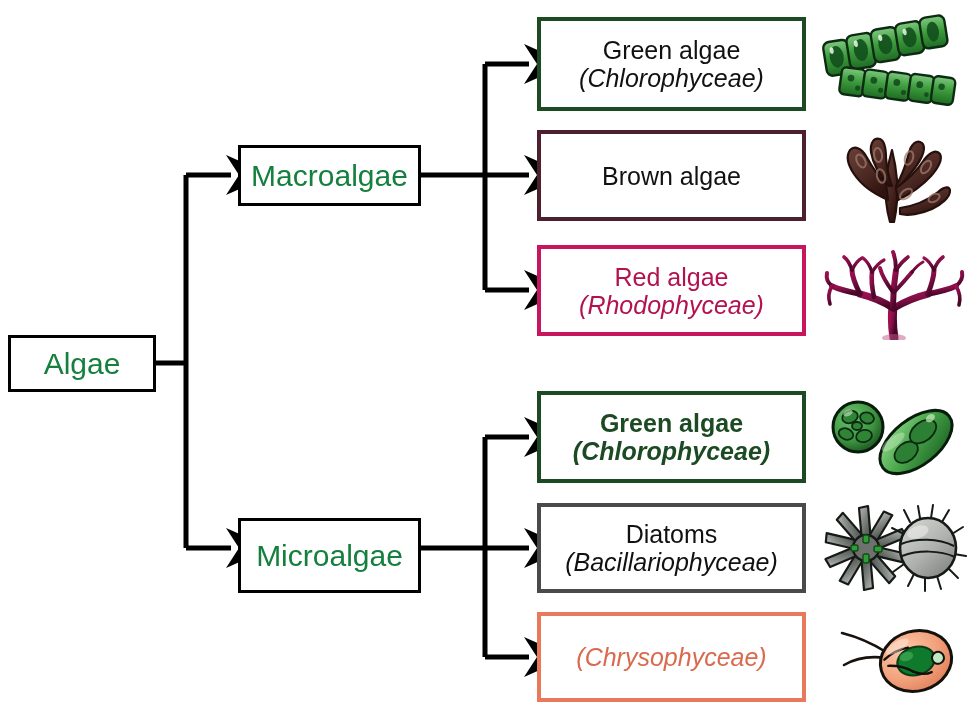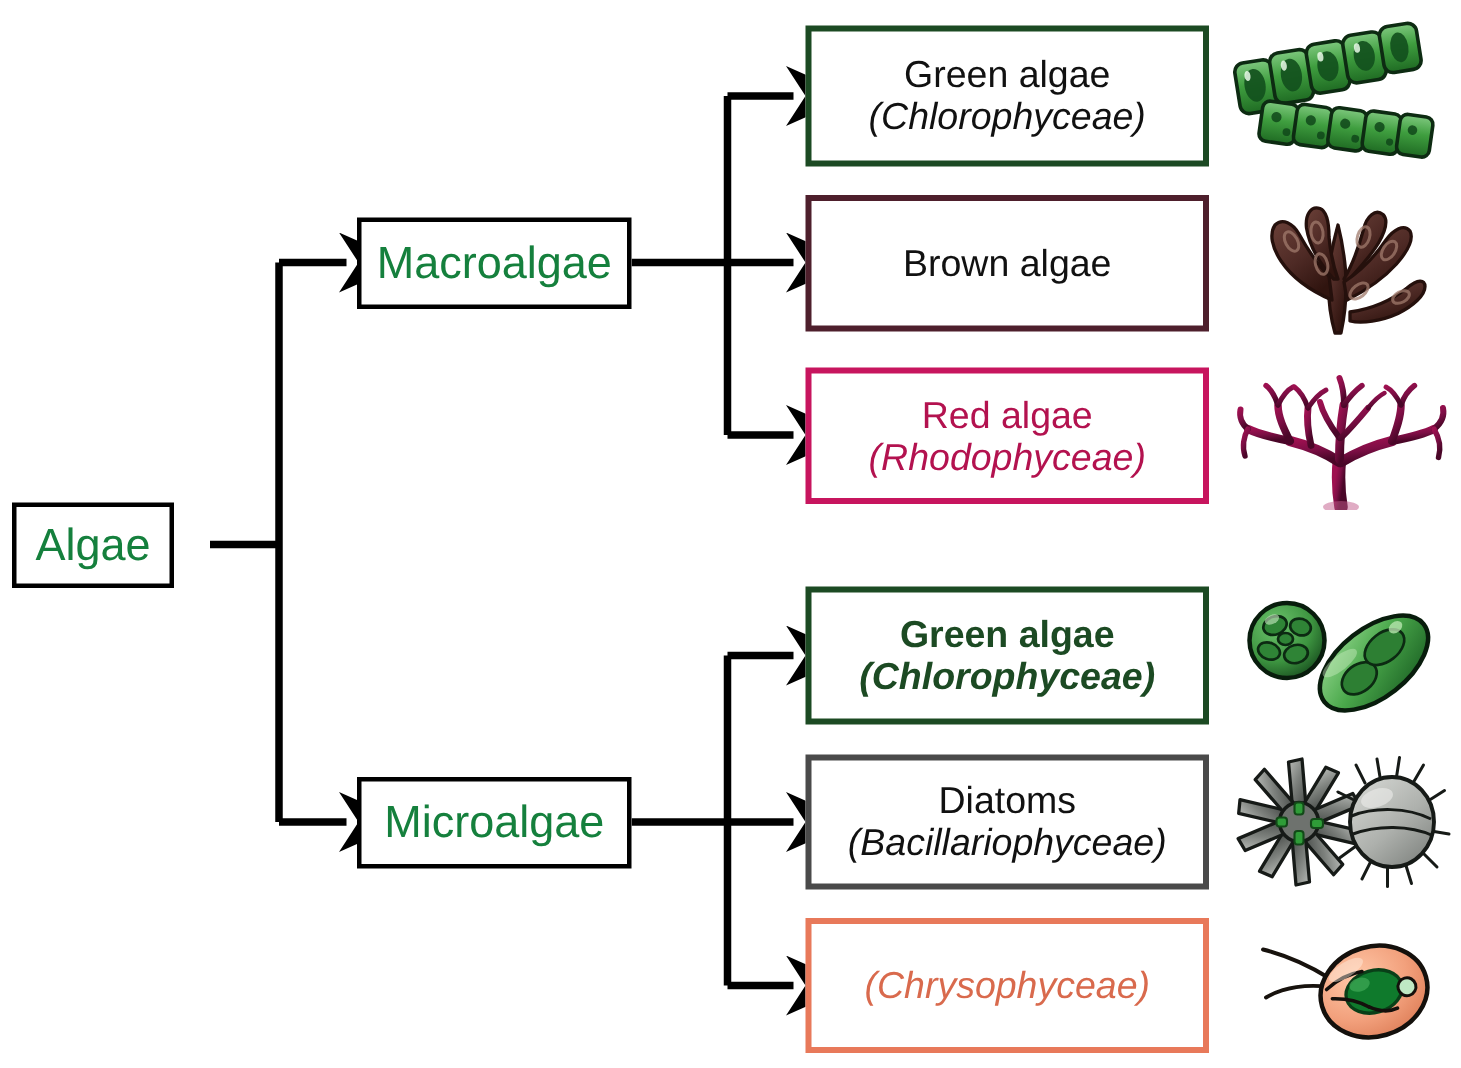--- a/index.html
+++ b/index.html
@@ -98,29 +98,29 @@
       <path d="M485,290 L529,290" marker-end="url(#arrowhead)"></path>
 
       <path d="M421,548 L485,548"></path>
       <path d="M485,437 L485,657"></path>
       <path d="M485,437 L529,437" marker-end="url(#arrowhead)"></path>
       <path d="M485,548 L529,548" marker-end="url(#arrowhead)"></path>
       <path d="M485,657 L529,657" marker-end="url(#arrowhead)"></path>
     </g>
   </svg>
 
-  <div class="node node-plain" style="left:8px; top:335px; width:108px; height:57px;">
+  <div class="node node-plain" style="left:8px; top:335px; width:148px; height:57px;">
     <span>Algae</span>
   </div>
 
   <div class="node node-plain" style="left:238px; top:145px; width:183px; height:61px;">
     <span>Macroalgae</span>
   </div>
 
-  <div class="node node-plain" style="left:238px; top:518px; width:183px; height:61px;text-align:center;">
+  <div class="node node-plain" style="left:238px; top:518px; width:183px; height:75px;text-align:center;">
     <span>Microalgae</span>
   </div>
 
   <div class="node node-cat" style="left: 537px; top: 17px; width: 269px; height: 94px; border-color: rgb(28, 74, 35); color: rgb(17, 17, 17);">
     <span class="common">Green algae</span>
     <span class="latin">(Chlorophyceae)</span>
   </div>
 
   <div class="node node-cat" style="left: 537px; top: 130px; width: 269px; height: 91px; border-color: rgb(78, 31, 44); color: rgb(17, 17, 17);">
     <span class="common">Brown algae</span>

